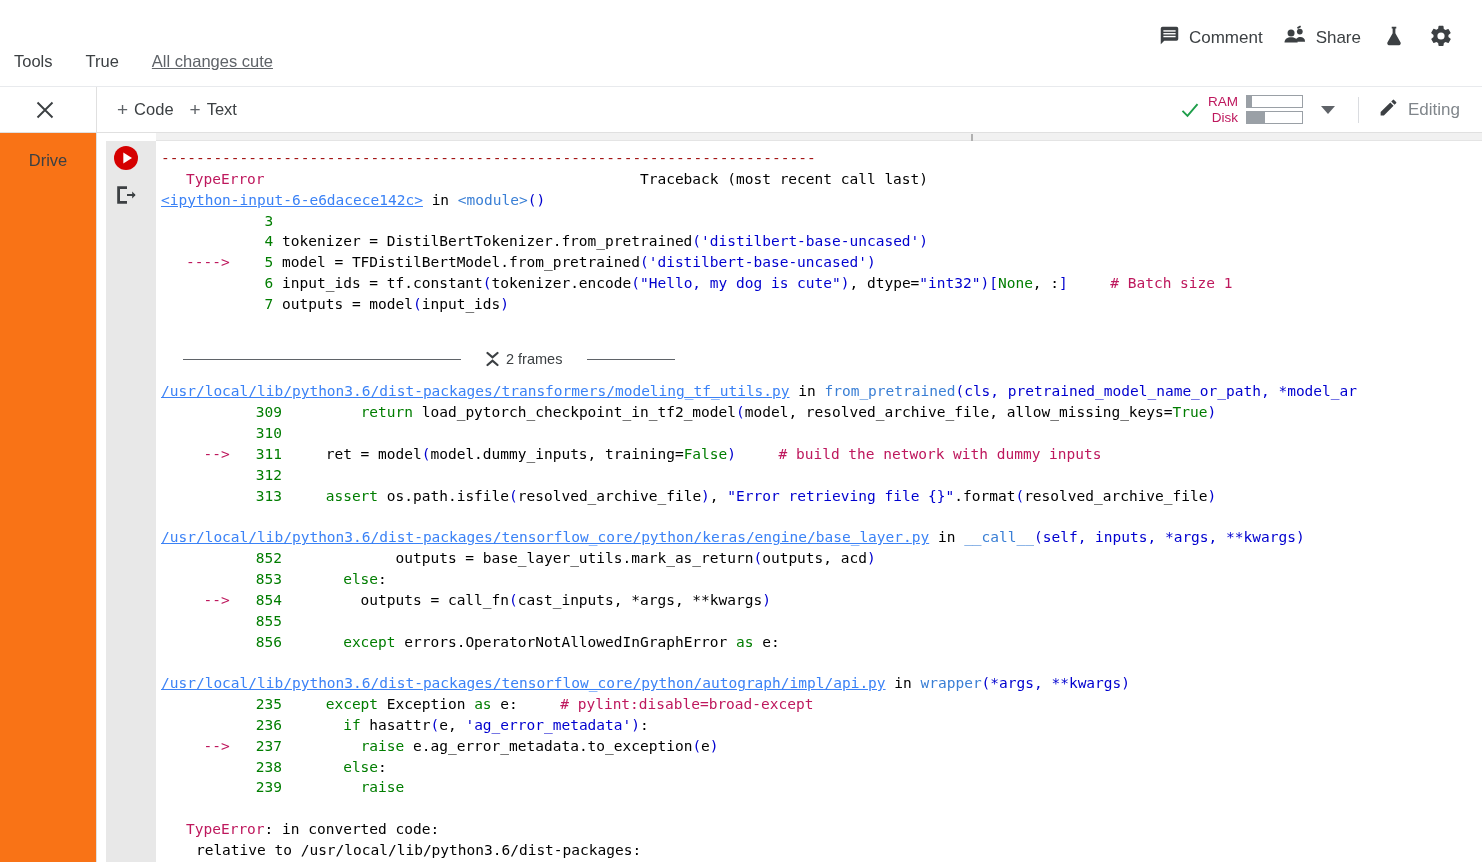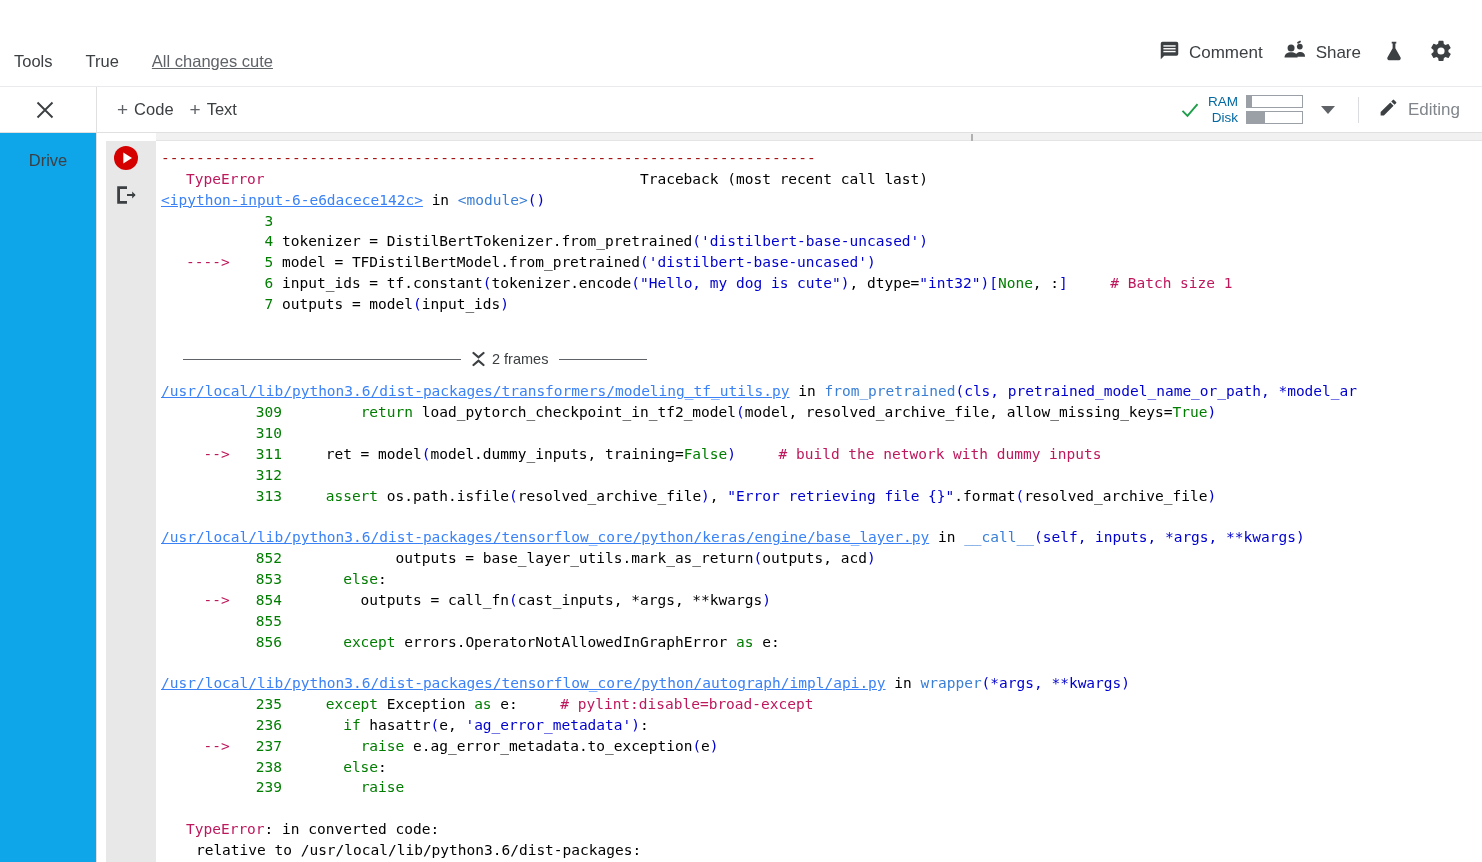--- a/index.html
+++ b/index.html
@@ -24,21 +24,21 @@
     display: flex; align-items: center; gap: 33px;
     font-size: 16.5px; color: #3c4043;
   }
   .menu-item { cursor: pointer; white-space: nowrap; }
   .saved-link {
     color: #5f6368; text-decoration: underline; font-size: 16.5px;
     cursor: pointer; white-space: nowrap;
   }
 
   .topright {
-    position: absolute; right: 17px; top: 35px;
+    position: absolute; right: 17px; top: 20px;
     display: flex; align-items: center; gap: 0px;
     color: #3c4043;
   }
   .tr-btn {
     display: flex; align-items: center; gap: 9px;
     padding: 4px 10px; cursor: pointer; font-size: 17px; color: #3c4043;
     white-space: nowrap;
   }
   .tr-icon-btn { padding: 4px 12px; cursor: pointer; display: flex; align-items: center; }
 
@@ -68,21 +68,21 @@
     margin-left: auto; display: flex; align-items: center; gap: 0;
     padding-right: 16px;
   }
   .ram-disk {
     display: flex; align-items: center; gap: 8px; cursor: pointer;
     padding: 0 4px;
   }
   .checkmark { width: 20px; height: 20px; }
   .rd-labels {
     display: flex; flex-direction: column; font-size: 13.5px;
-    color: #0369a1; line-height: 16px; text-align: right;
+    color: #be185d; line-height: 16px; text-align: right;
   }
   .rd-bars { display: flex; flex-direction: column; gap: 3px; }
   .bar {
     width: 57px; height: 13px; border: 1px solid #9aa0a6; background: #fff;
     position: relative;
   }
   .bar > i { position: absolute; left: 0; top: 0; bottom: 0; background: #9aa0a6; display:block; }
   .caret-down {
     width: 0; height: 0; margin-left: 14px; margin-right: 10px;
     border-left: 7px solid transparent; border-right: 7px solid transparent;
@@ -90,21 +90,21 @@
   }
   .tb-divider { width: 1px; height: 26px; background: #dadce0; margin: 0 13px; }
   .editing-btn {
     display: flex; align-items: center; gap: 9px; cursor: pointer;
     font-size: 17px; color: #80868b; padding: 4px 6px;
   }
 
   
   .leftrail {
     position: absolute; left: 0; top: 133px; width: 96px; bottom: 0;
-    background: #0ea5e9;
+    background: #f97316;
   }
   .drive-label {
     position: absolute; left: 3px; top: 18px; width: 90px; text-align: center;
     font-size: 16.5px; color: #3c4043;
   }
 
   
   .notebook {
     position: absolute; left: 96px; top: 133px; right: 0; bottom: 0;
     background: #fff; border-left: 1px solid #e0e0e0;
@@ -155,20 +155,21 @@
   .c-ltblue  { color: #3a7fd5; }
   .c-link    { color: #3b82f6; text-decoration: underline; }
   .c-parenblue { color: #0000cf; }
 
   
   .frames-row {
     position: relative; height: 20.85px;
     display: flex; align-items: center;
     margin: 13px 0 12px 0;
     padding-right: 900px;
+    gap: 14px;
   }
   .frames-line { flex: 0 0 auto; height: 1px; background: #5f6368; }
   .fl-left { width: 278px; margin-left: 22px; }
   .fl-right { width: 88px; }
   .frames-label {
     display: flex; align-items: center; gap: 7px;
     padding: 0 11px;
     font-family: "Liberation Sans", sans-serif;
     font-size: 14.5px; color: #3c4043; cursor: pointer;
   }

